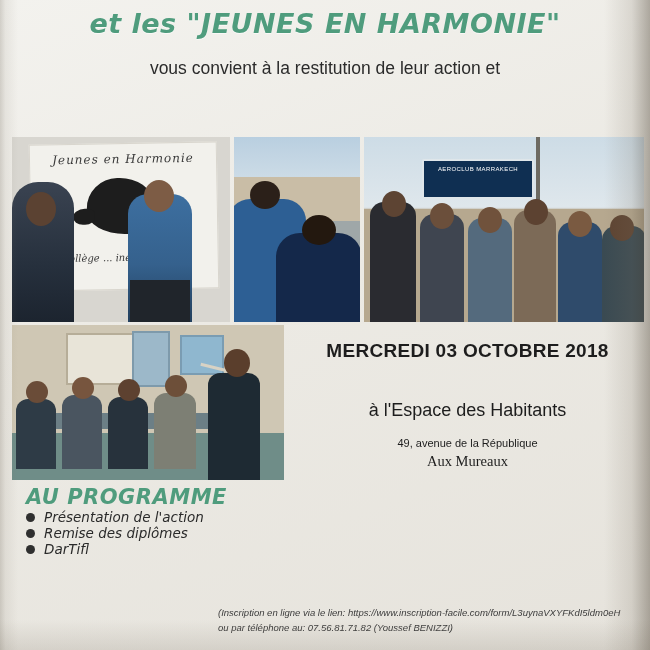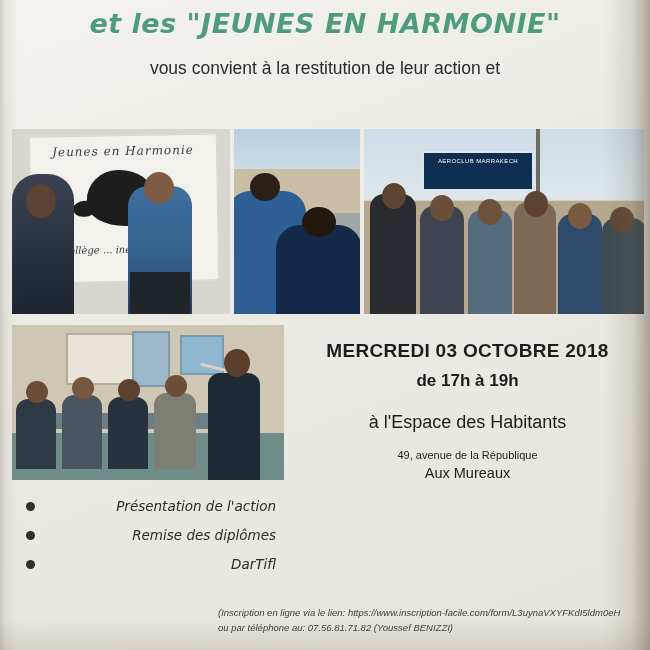--- a/index.html
+++ b/index.html
@@ -61,21 +61,21 @@
     font-size: 17.5px;
     line-height: 26px;
     margin-top: 16px;
     padding: 0 42px;
   }
 
   
   .photos-row1 {
     position: absolute;
     left: 12px;
-    top: 129px;
+    top: 137px;
     width: 632px;
     height: 185px;
     display: flex;
     gap: 4px;
   }
   .photos-row1 .ph { height: 185px; position: relative; overflow: hidden; }
   .ph1 { width: 218px; }
   .ph2 { width: 126px; }
   .ph3 { width: 280px; }
 
@@ -198,55 +198,54 @@
     font-weight: bold;
     letter-spacing: 0.3px;
   }
   .time-line {
     font-size: 17px;
     font-weight: bold;
     margin-top: 9px;
   }
   .place-line {
     font-size: 18px;
-    margin-top: 21px;
+    margin-top: 38px;
   }
   .addr-line1 {
     font-size: 11px;
     margin-top: 16px;
   }
   .addr-line2 {
     font-size: 14.5px;
     margin-top: 4px;
+    font-family: Liberation Serif, serif;
   }
 
   
   .programme {
     position: absolute;
     left: 26px;
     top: 485px;
     width: 250px;
   }
   .programme-title {
     color: #4f9c7d;
     font-family: "DejaVu Sans", sans-serif;
     font-weight: bold;
     font-style: italic;
     font-size: 21px;
     letter-spacing: 0.5px;
   }
   .prog-item {
     display: flex;
     align-items: center;
-    margin-top: 13px;
     font-family: "DejaVu Sans", sans-serif;
     font-style: italic;
     font-size: 13.5px;
     color: #2a2a2a;
-    justify-content: space-between;
   }
   .bullet {
     width: 9px; height: 9px;
     border-radius: 50%;
     background: #2f2f2f;
     margin-right: 9px;
     flex: 0 0 auto;
   }
 
   
@@ -344,27 +343,27 @@
 
     <div class="sil" style="left:142px; top:68px; width:42px; height:76px; background:#7d7f74;"></div>
     <div class="sil-head" style="left:153px; top:50px; width:22px; height:22px; background:#6d4f39;"></div>
 
     <div class="sil" style="left:196px; top:48px; width:52px; height:107px; background:#1e2a33;"></div>
     <div class="sil-head" style="left:212px; top:24px; width:26px; height:28px; background:#5a3e2c;"></div>
   </div>
 
   <div class="info-block">
     <div class="date-line">MERCREDI 03 OCTOBRE 2018</div>
-    <div class="time-line">de 17h à 19h</div>
     <div class="place-line">à l'Espace des Habitants</div>
     <div class="addr-line1">49, avenue de la République</div>
     <div class="addr-line2">Aux Mureaux</div>
   </div>
 
   <div class="programme">
+    <div class="programme-title">AU PROGRAMME</div>
 
     <div class="prog-item">
       <span class="bullet"></span>
       <span>Présentation de l'action</span>
     </div>
     <div class="prog-item">
       <span class="bullet"></span>
       <span>Remise des diplômes</span>
     </div>
     <div class="prog-item">

